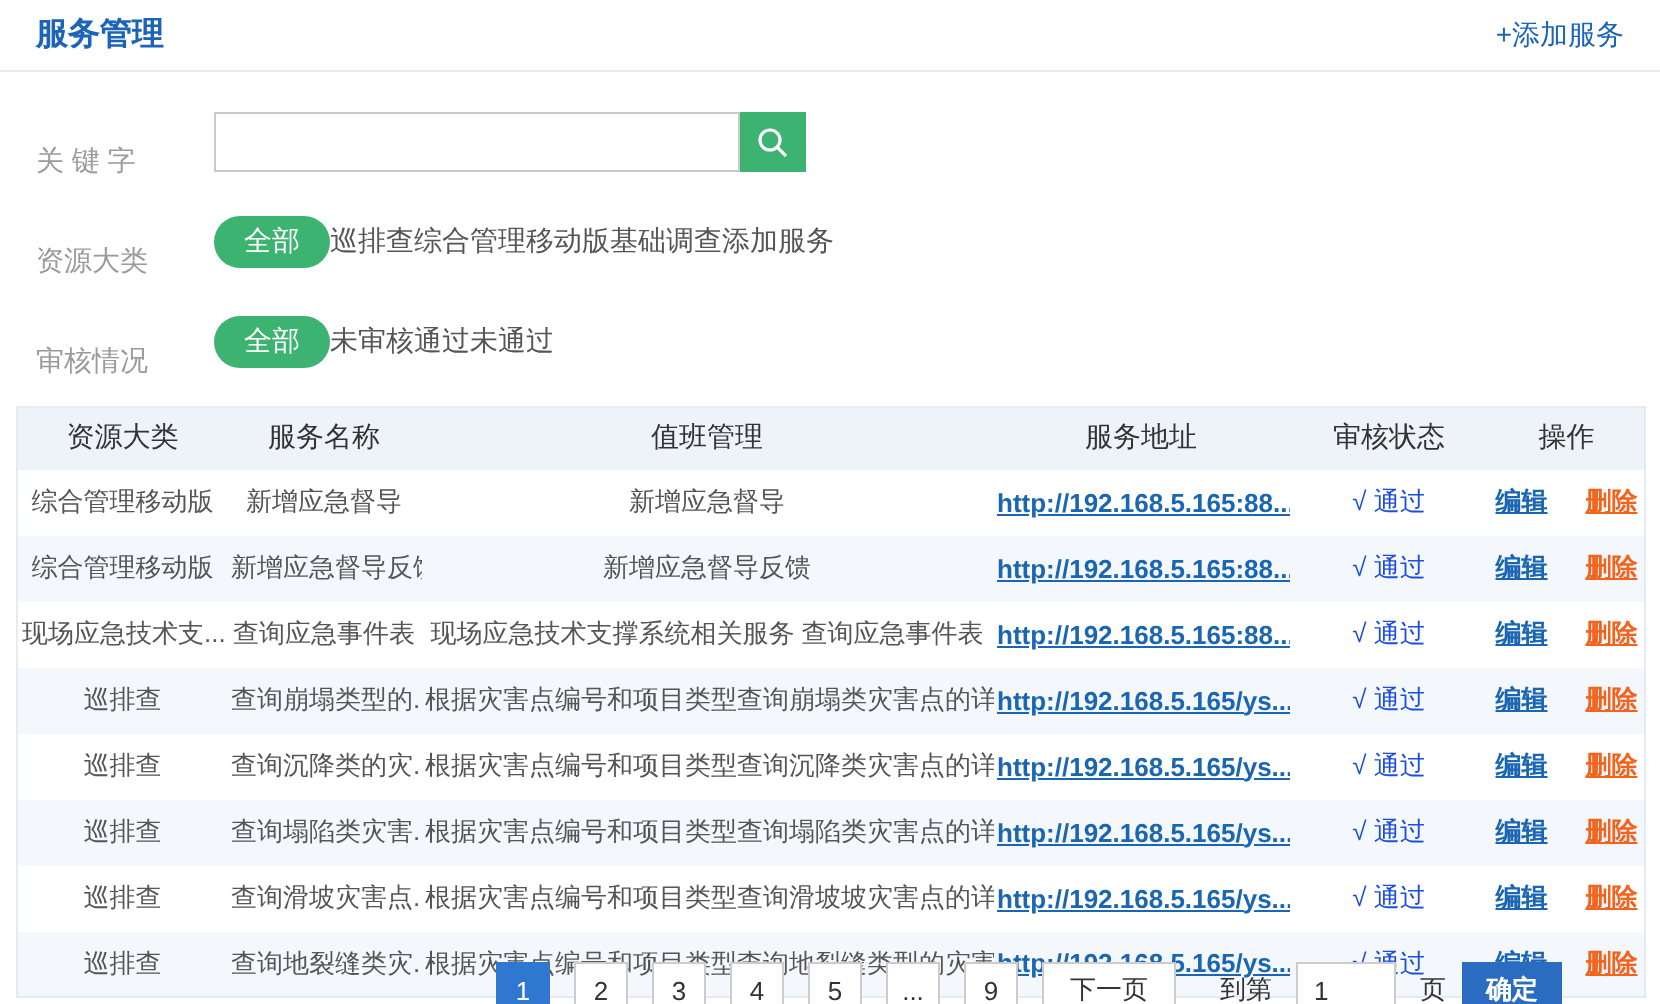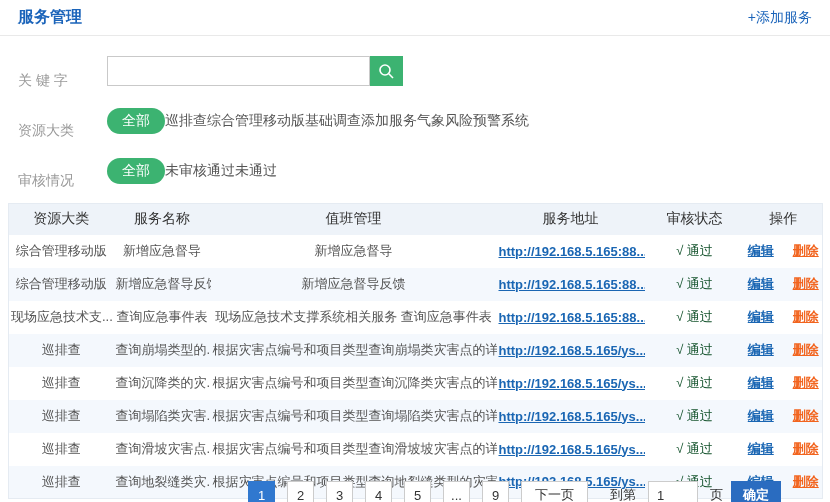--- a/index.html
+++ b/index.html
@@ -39,21 +39,21 @@
   table { width: 814px; border-collapse: collapse; table-layout: fixed; border: 1px solid #e5ebf2; }
   thead tr { height: 31px; background: #eef3f9; }
   th { font-size: 14px; color: #333; font-weight: normal; text-align: center; }
   tbody tr { height: 33px; background: #fff; }
   tbody tr:nth-child(even) { background: #f4f8fd; }
   td {
     font-size: 13px; color: #555; text-align: center;
     overflow: hidden; white-space: nowrap; text-overflow: clip; padding: 0 2px;
   }
   .url-link { color: #1a66b3; font-weight: bold; text-decoration: underline; cursor: pointer; }
-  .status-pass { color: #14532d; }
+  .status-pass { color: #1d4ed8; }
   .edit-link { color: #1a66b3; font-weight: bold; text-decoration: underline; cursor: pointer; margin-right: 19px; }
   .delete-link { color: #f2641e; font-weight: bold; text-decoration: underline; cursor: pointer; }
   
   .pagination { position: absolute; left: 248px; top: 481px; display: flex; align-items: center; }
   .page-btn {
     min-width: 27px; height: 28px; border: 1px solid #cccccc; background: #fff;
     color: #333; font-size: 13px; display: flex; align-items: center;
     justify-content: center; margin-right: 12px; cursor: pointer; padding: 0 6px;
   }
   .page-btn.active { background: #3078cf; border-color: #3078cf; color: #fff; }
@@ -93,21 +93,20 @@
 </div>
 
 <div class="filter-row">
   <div class="field-label">资源大类</div>
   <div class="f-opts">
       <span class="f-opt f-opt-active">全部</span>
       <span class="f-opt">巡排查</span>
       <span class="f-opt">综合管理移动版</span>
       <span class="f-opt">基础调查</span>
       <span class="f-opt">添加服务</span>
-      <span class="f-opt">气象风险预警系统</span>
     </div>
 </div>
 <div class="filter-row">
   <div class="field-label">审核情况</div>
   <div class="f-opts">
       <span class="f-opt f-opt-active">全部</span>
       <span class="f-opt">未审核</span>
       <span class="f-opt">通过</span>
       <span class="f-opt">未通过</span>
     </div>

